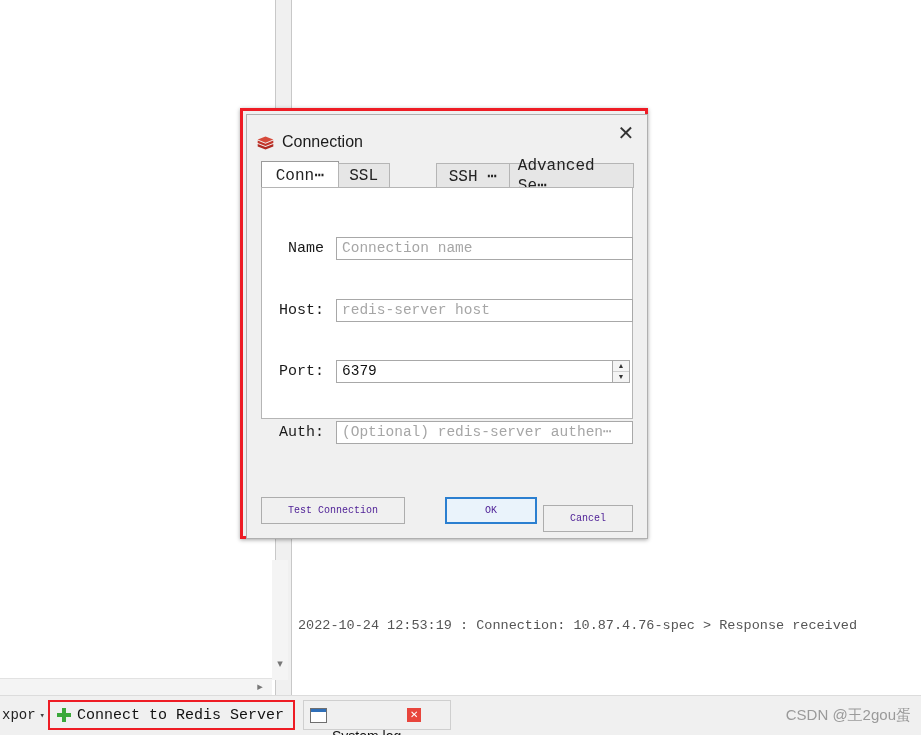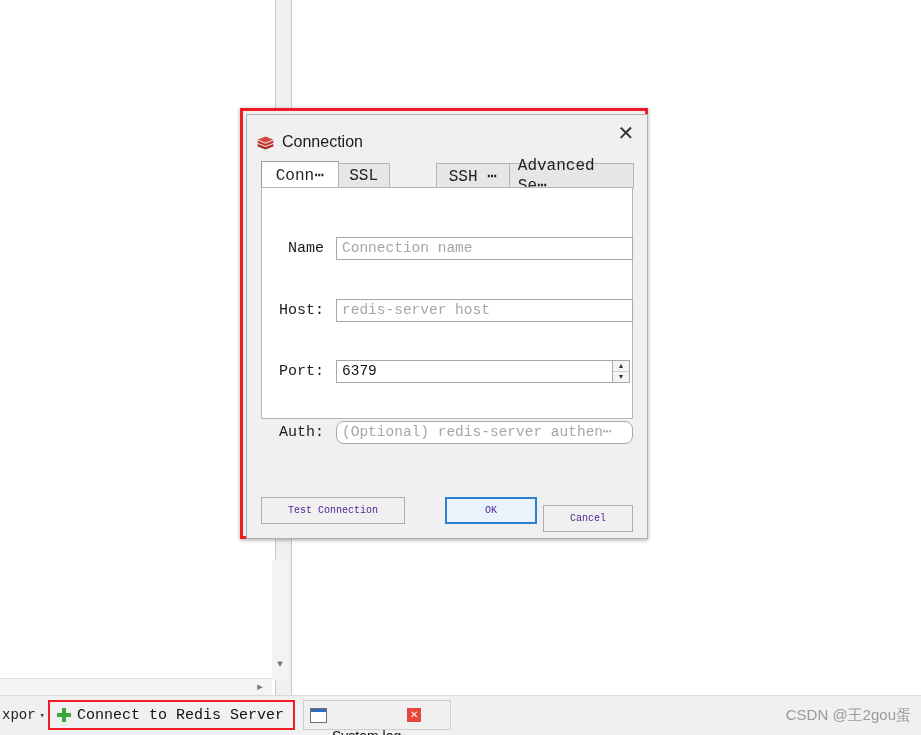--- a/index.html
+++ b/index.html
@@ -310,21 +310,21 @@
     line-height: 21px;
     padding-left: 5px;
     color: #111;
     overflow: hidden;
     white-space: nowrap;
   }
   .field.placeholder { color: #a6a6a6; }
   .field-name { width: 297px; }
   .field-host { width: 297px; }
   .field-port { width: 276px; border-right: none; }
-  .field-auth { width: 297px; border-radius: 8px; }
+  .field-auth { width: 297px; }
   .spinner {
     width: 18px; height: 23px;
     border: 1px solid #a8a8a8;
     box-sizing: border-box;
     background: #f4f4f4;
     display: flex;
     flex-direction: column;
   }
   .spin-up, .spin-dn {
     flex: 1;
@@ -361,20 +361,21 @@
 
 <div class="bg-panel-left"></div>
 <div class="bg-gap"></div>
 <div class="bg-divider-1"></div>
 <div class="bg-divider-2"></div>
 
 <div class="log-scrollbar"></div>
 <div class="log-scroll-arrow">▾</div>
 
 <div class="log-console">
+  <span class="log-line">2022-10-24 12:53:19 : Connection: 10.87.4.76-spec &gt; Response received</span>
   <span class="log-spacer"></span>
   
   
   
   
 </div>
 
 <div class="h-scroll"></div>
 <div class="h-scroll-arrow">▸</div>
 

